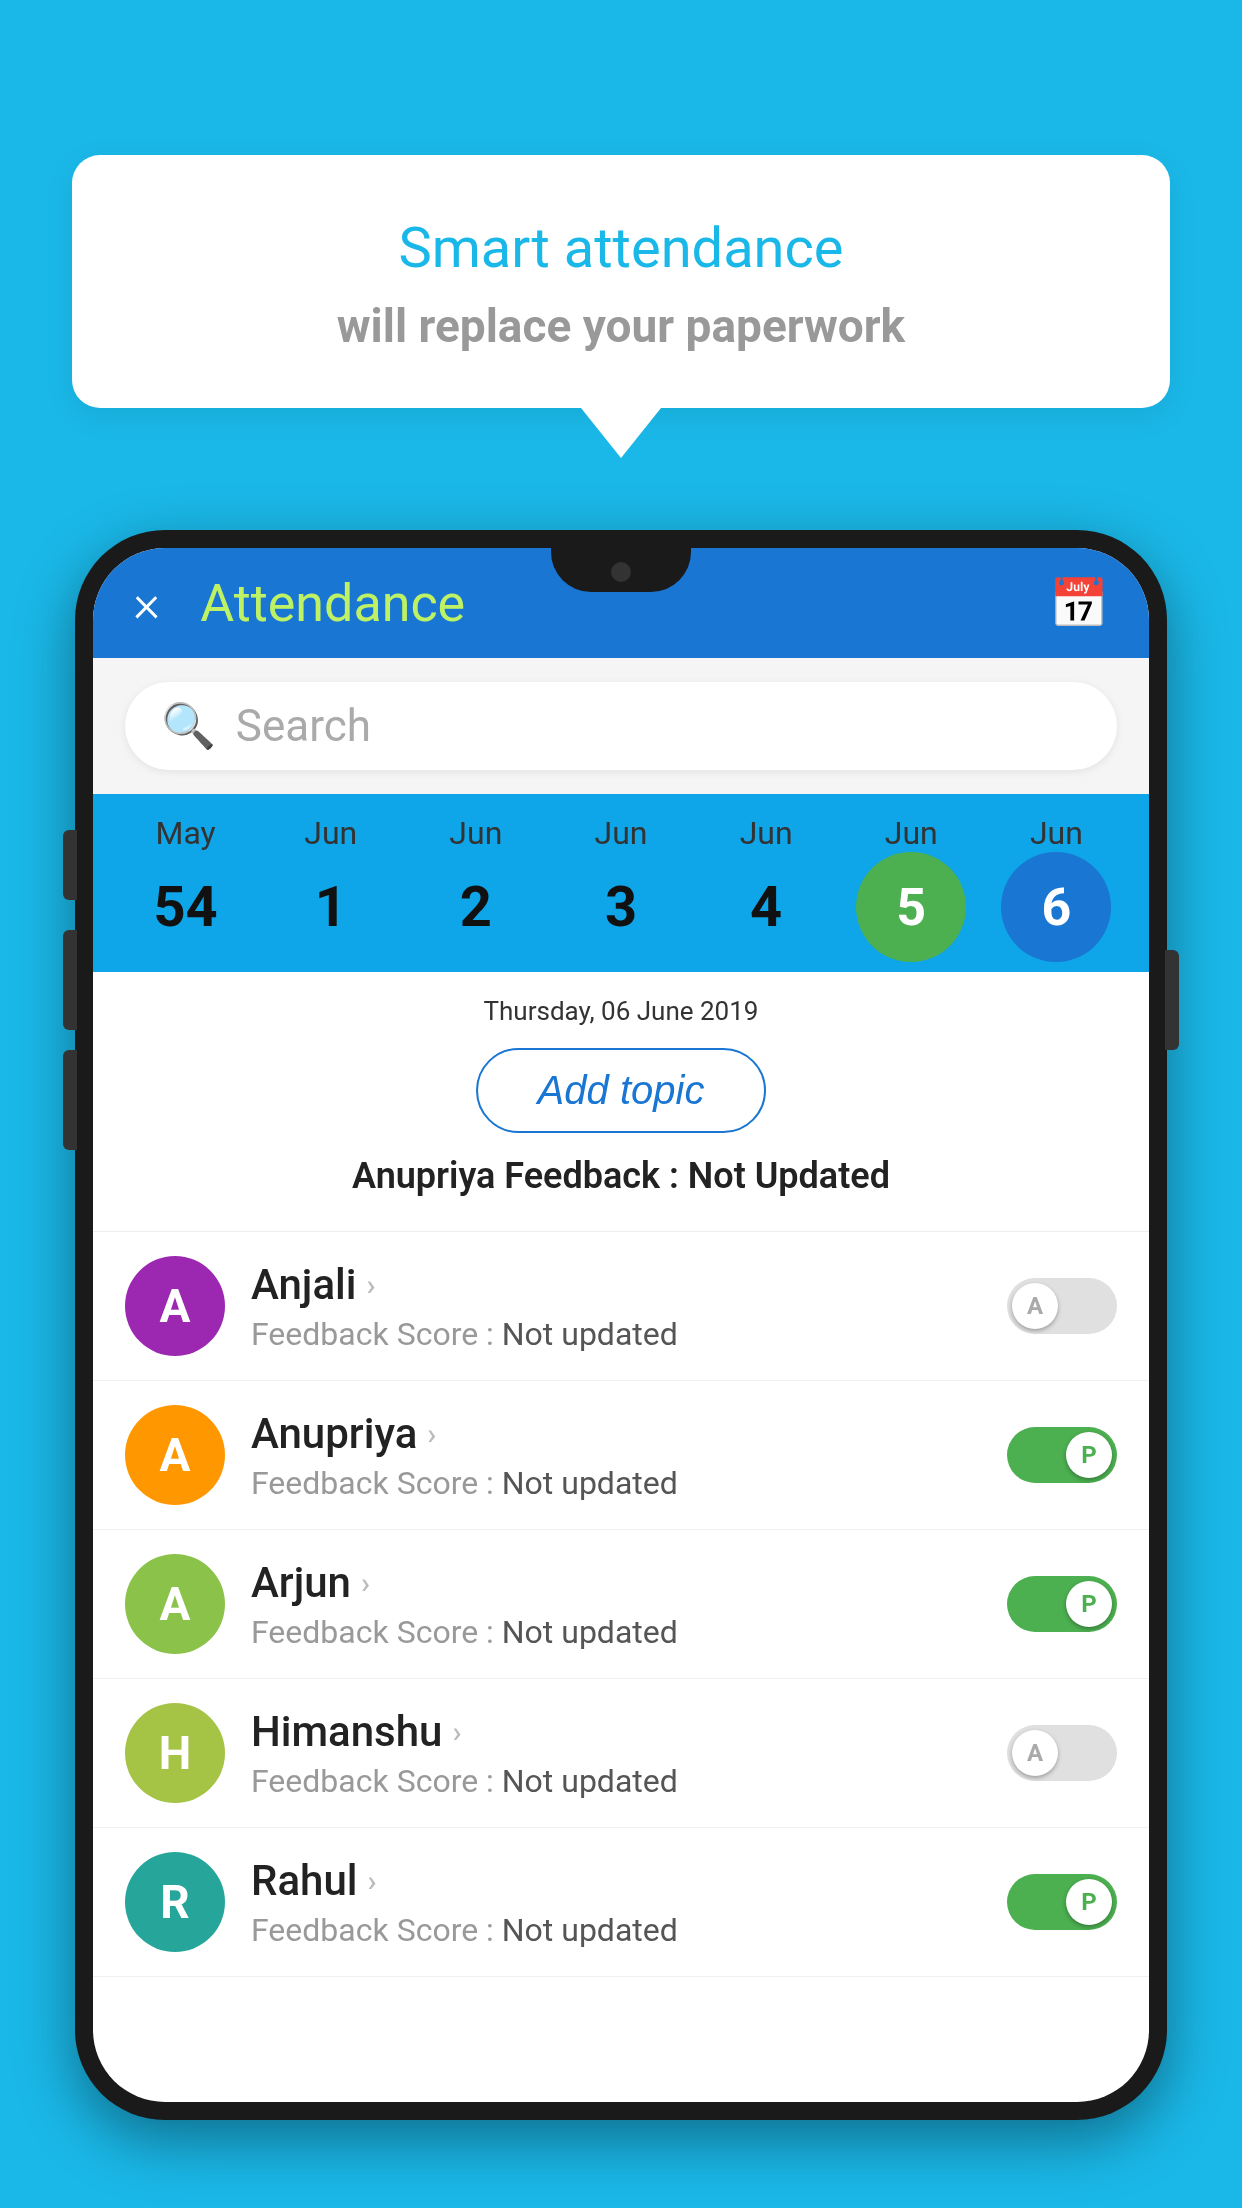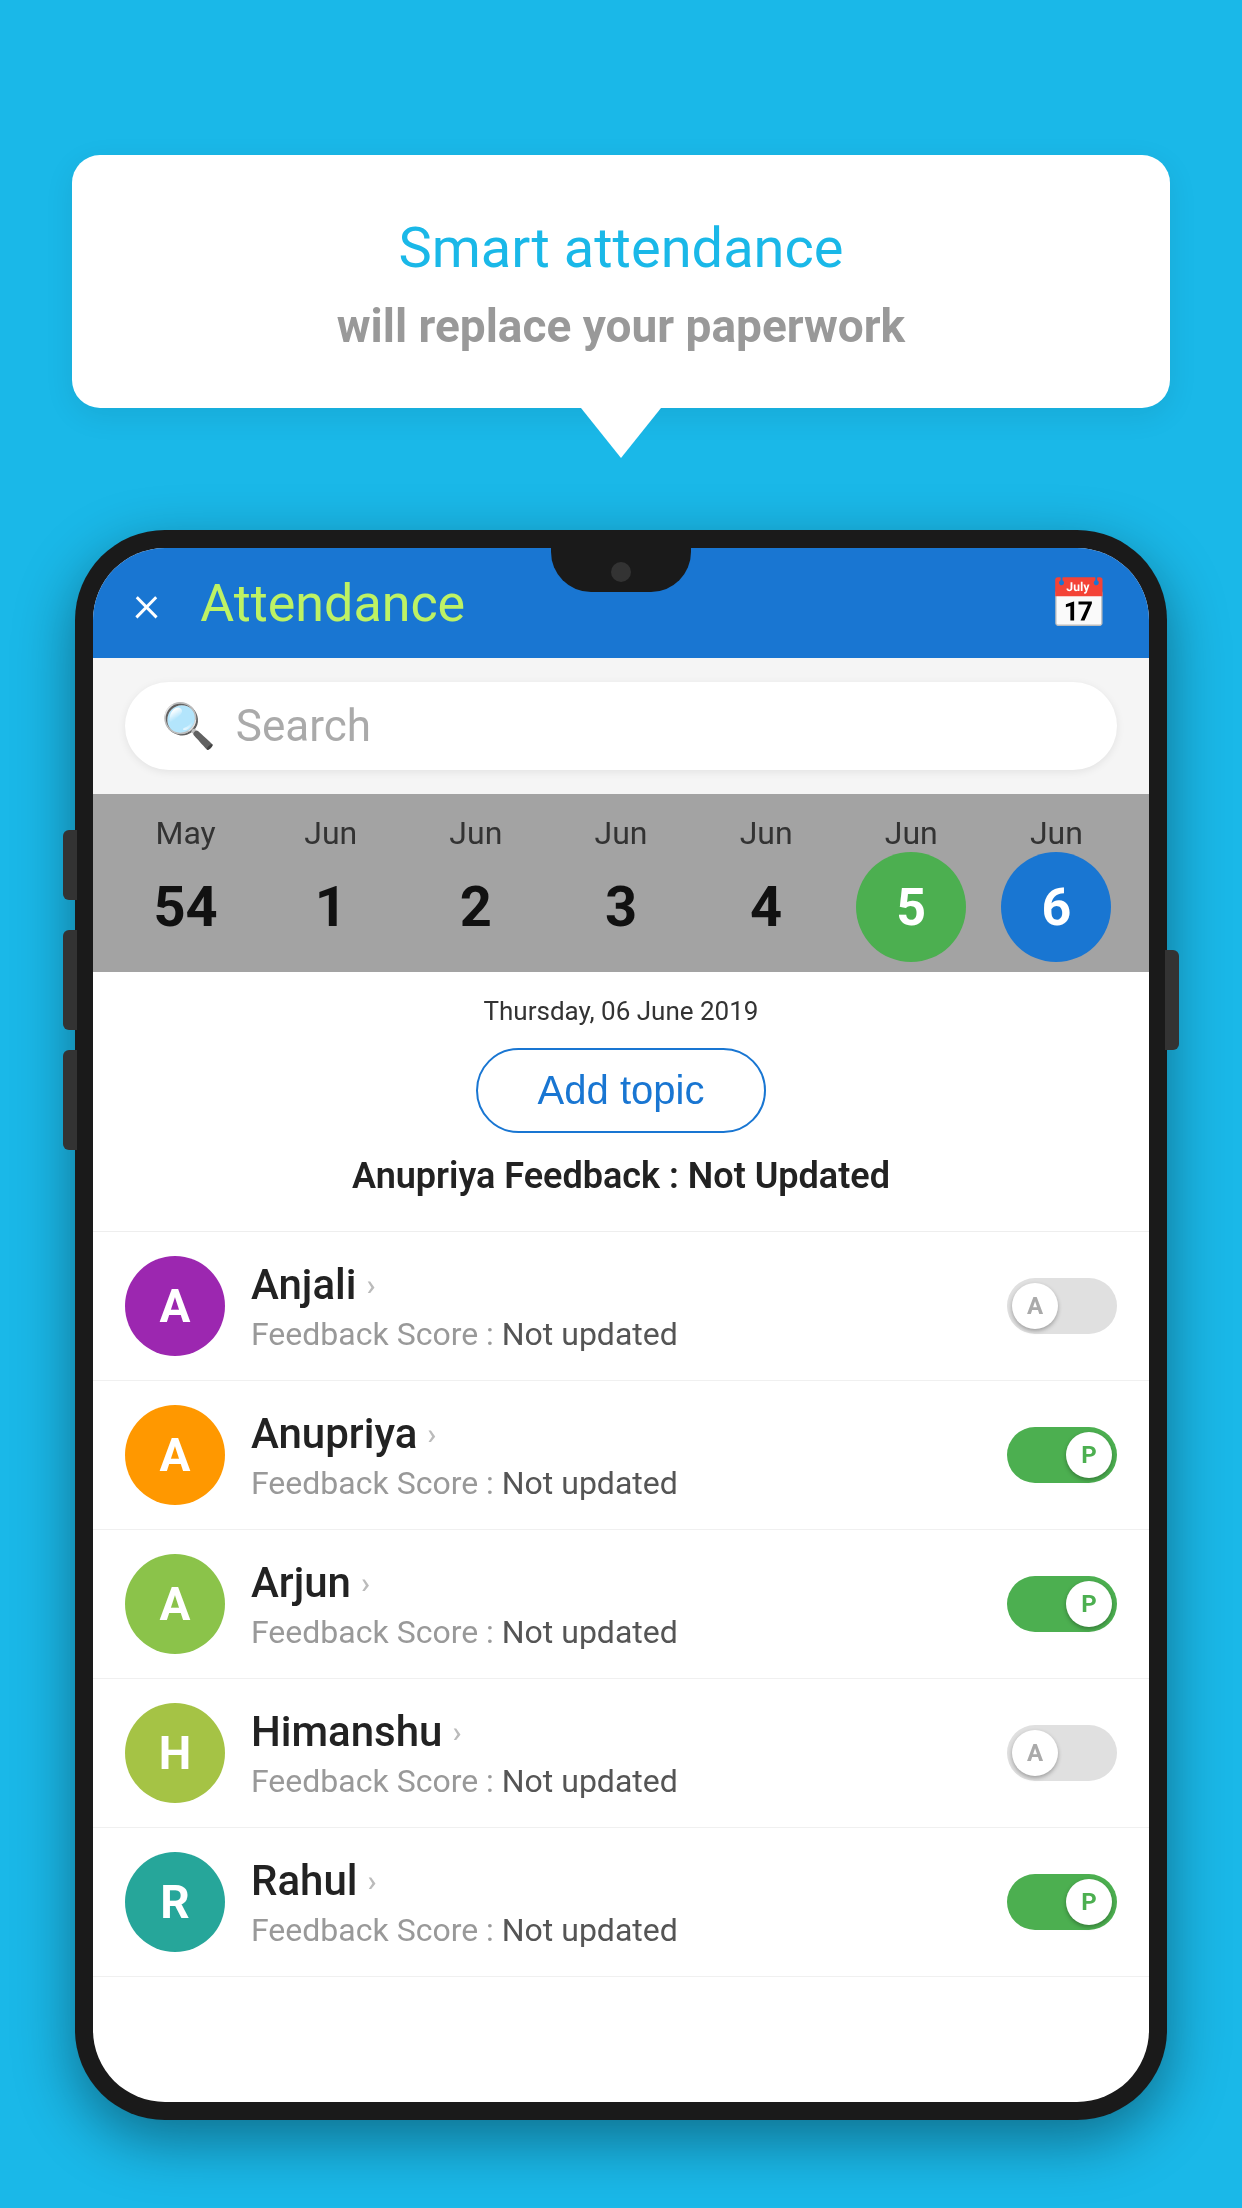--- a/index.html
+++ b/index.html
@@ -158,21 +158,21 @@
       margin-right: 20px;
     }
 
     .search-placeholder {
       color: #aaa;
       font-size: 44px;
     }
 
     
     .date-strip {
-      background: #a3a3a3;
+      background: #0ea5e9;
       padding: 20px 0 10px;
     }
 
     .date-row {
       display: flex;
       justify-content: space-around;
       padding: 0 20px;
     }
 
     .date-col {
@@ -231,20 +231,21 @@
     .add-topic-btn {
       display: block;
       margin: 22px auto;
       border: 2px solid #1976d2;
       border-radius: 50px;
       padding: 18px 60px;
       background: transparent;
       color: #1976d2;
       font-size: 40px;
       width: fit-content;
+      font-style: italic;
     }
 
     .avg-feedback {
       text-align: center;
       font-size: 36px;
       color: #888;
       padding: 0 0 22px;
     }
 
     .avg-feedback span {

